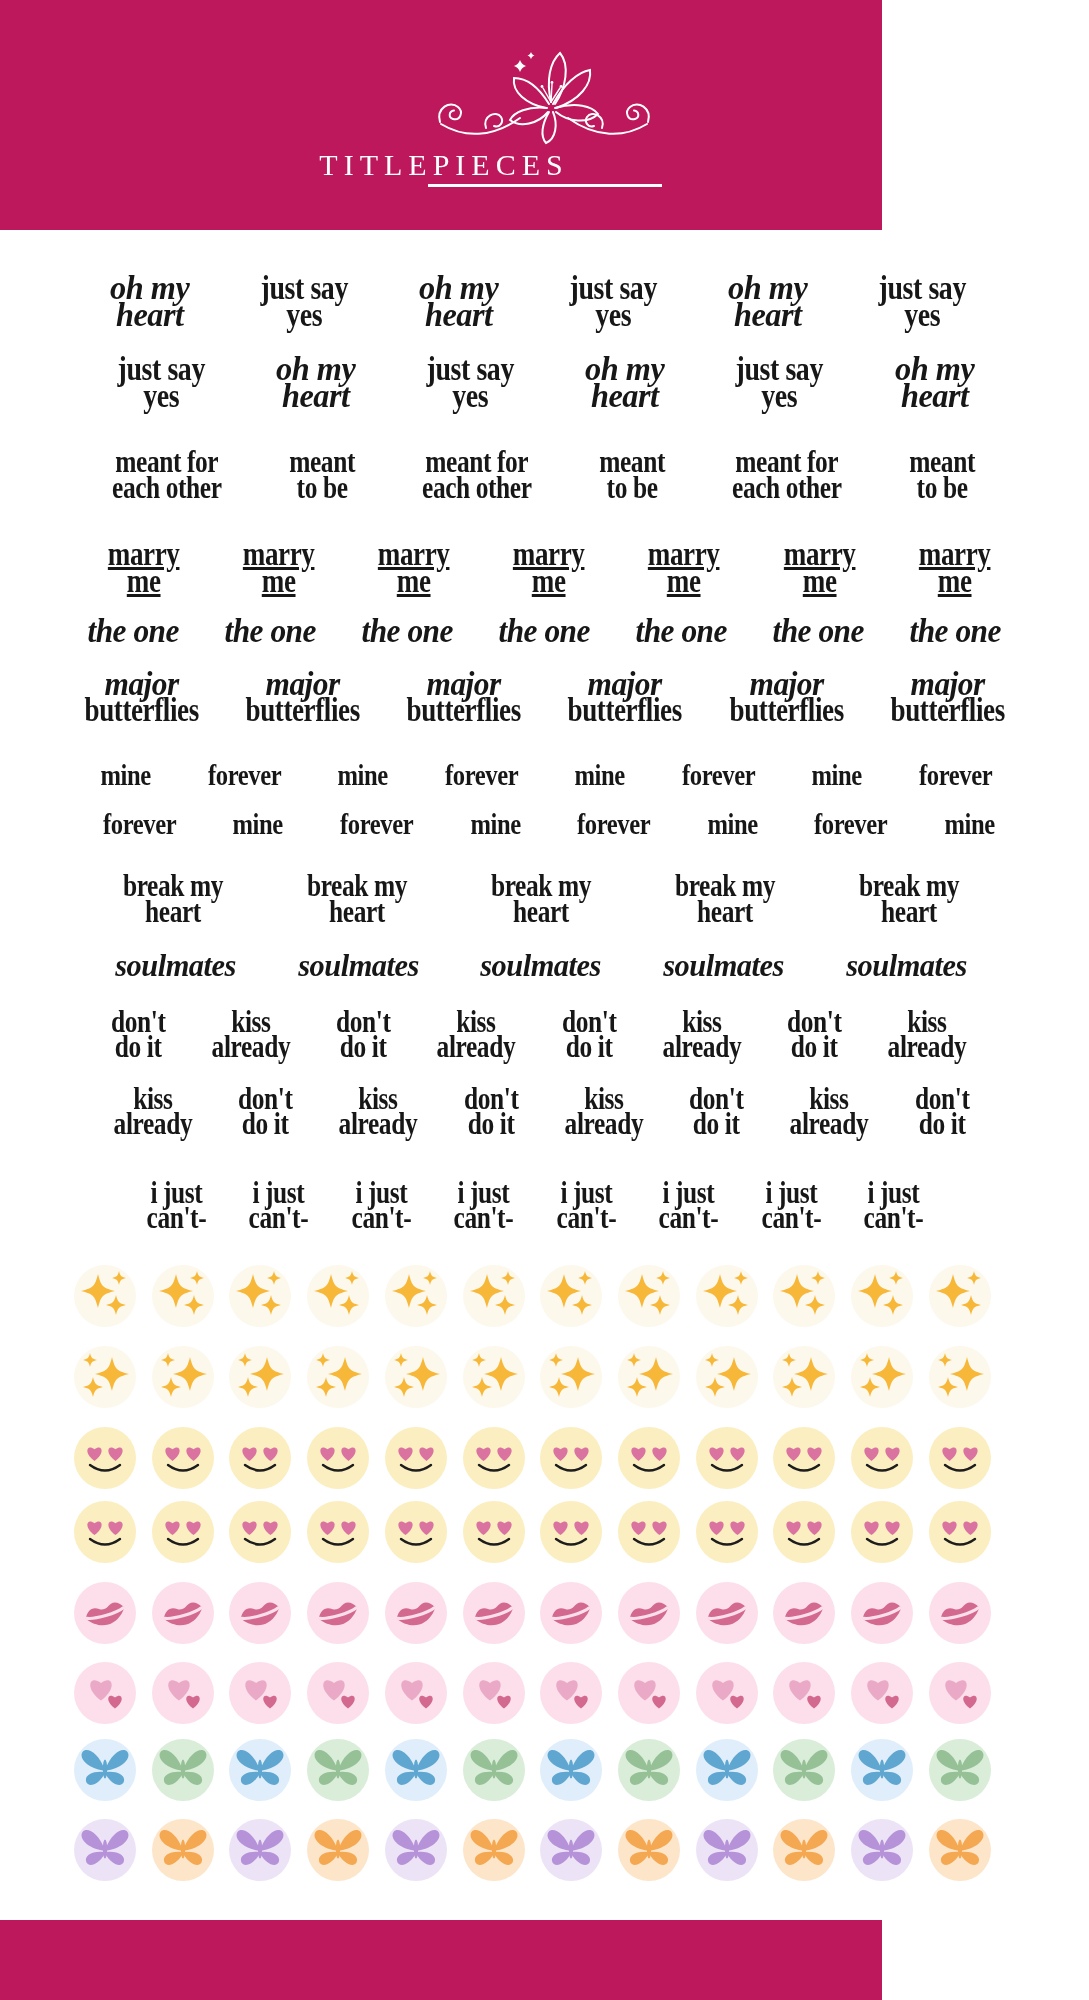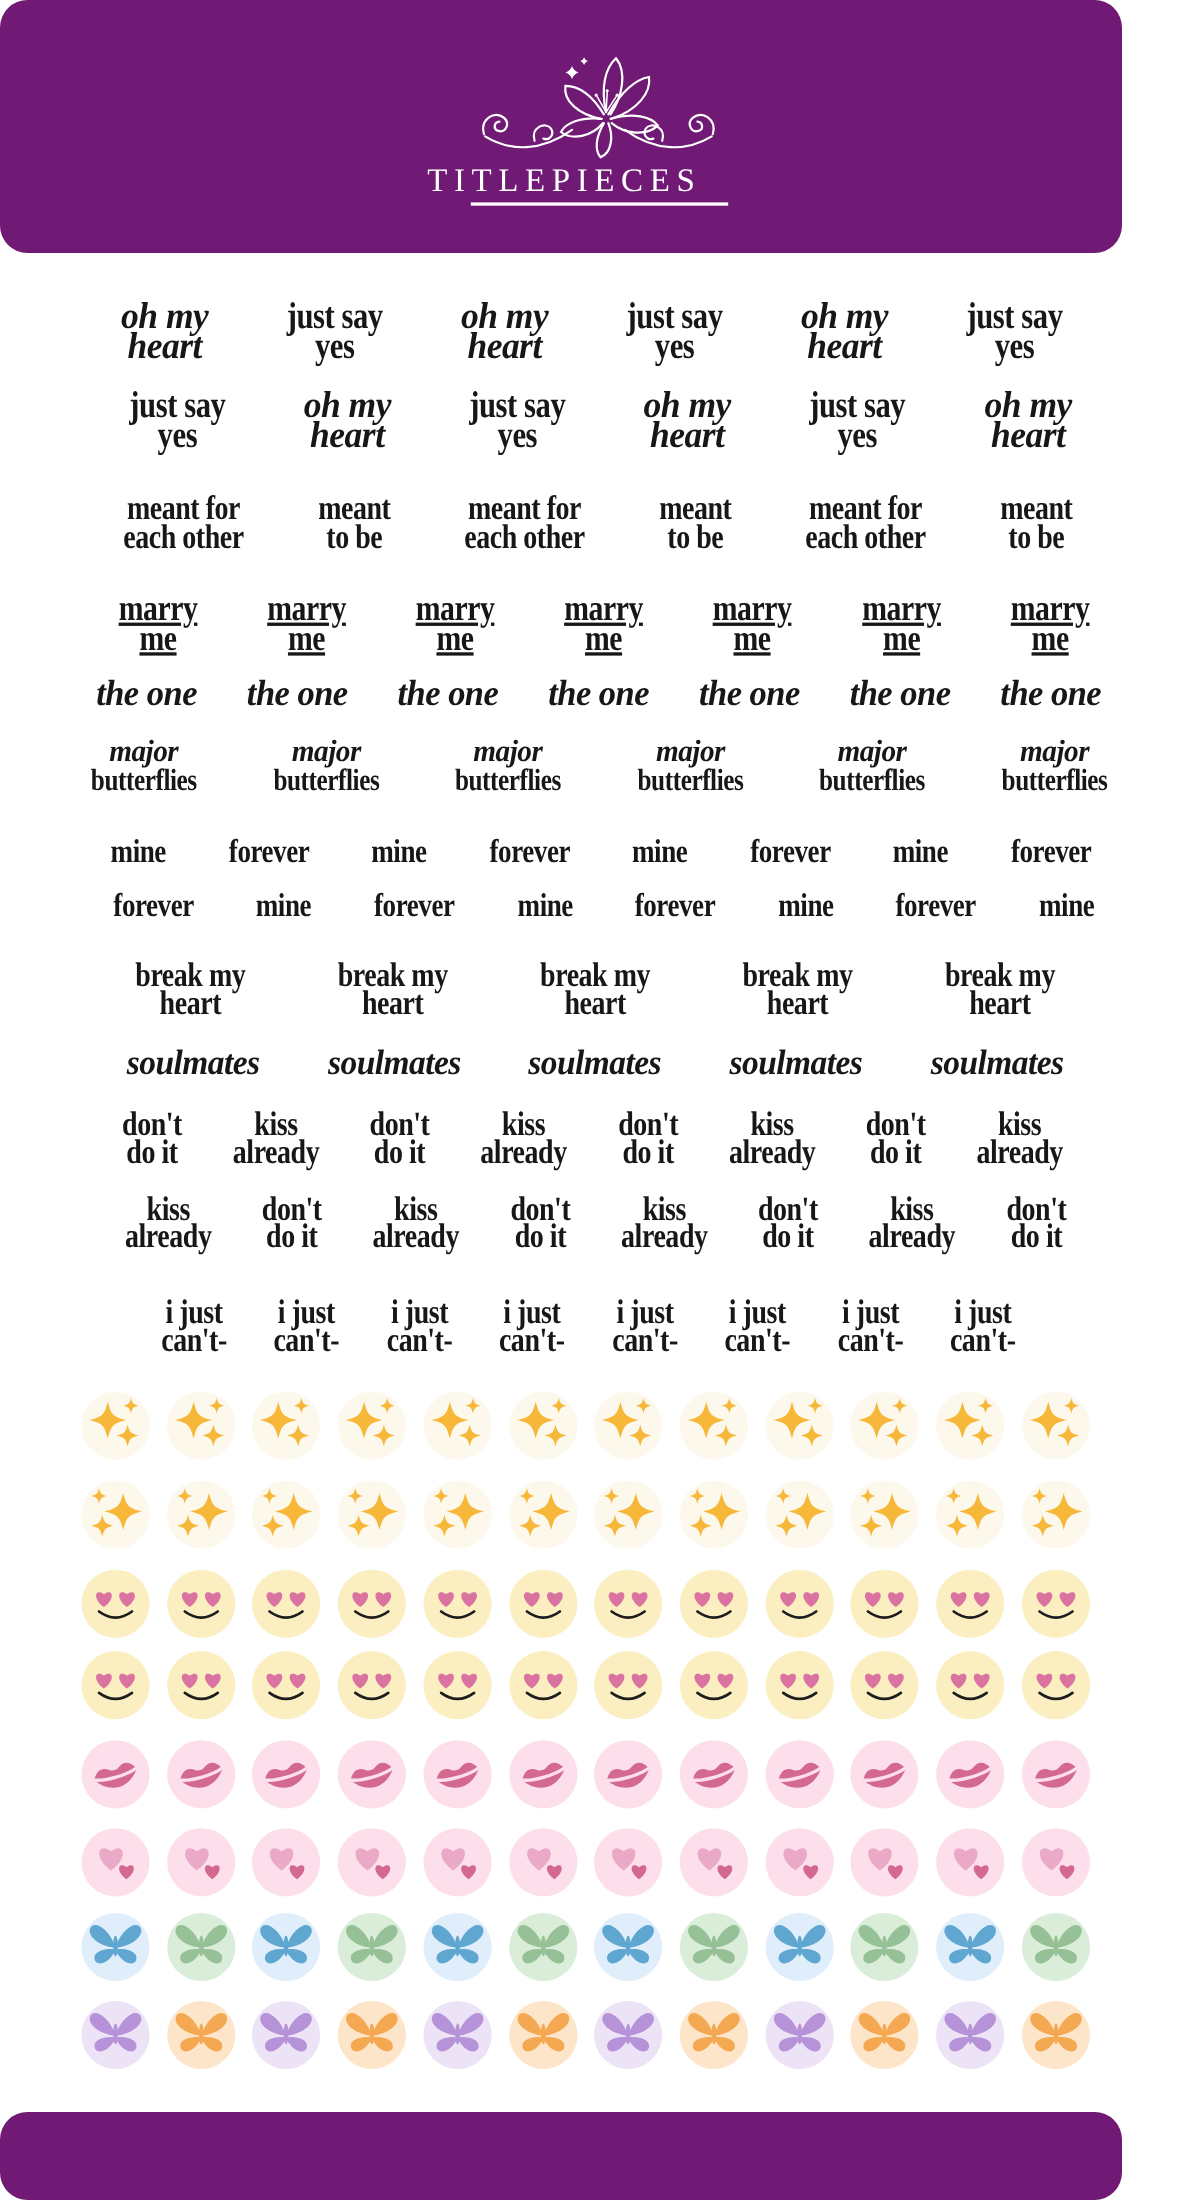--- a/index.html
+++ b/index.html
@@ -1,20 +1,20 @@
 <!DOCTYPE html>
 <html><head>
 <meta charset="utf-8">
 <style>
   html,body{margin:0;padding:0;background:#ffffff;}
   .page{
     position:relative;width:1089px;height:2000px;background:#ffffff;
     overflow:hidden;font-family:"Liberation Serif","DejaVu Serif",serif;
   }
-  .banner{position:absolute;left:0;width:1020px;background:#701a75;border-radius:25px;}
+  .banner{position:absolute;left:0;width:882px;background:#be185d;}
   .banner.header{top:0;height:230px;}
   .banner.footer{top:1920px;height:80px;}
   .logo-svg{position:absolute;top:50px;left:434px;width:220px;height:96px;}
   .brand{
     position:absolute;top:148px;left:0;width:100%;text-align:center;
     color:#ffffff;font-size:30px;letter-spacing:6px;text-indent:6px;font-weight:normal;
   }
   .brand-underline{position:absolute;top:184px;left:428px;width:234px;height:3px;background:#ffffff;}
   .text-row{
     position:absolute;display:flex;justify-content:space-between;align-items:center;
@@ -191,21 +191,21 @@
         <div class="text-item">
           <span class="line it">the one</span>
         </div>
         <div class="text-item">
           <span class="line it">the one</span>
         </div>
         <div class="text-item">
           <span class="line it">the one</span>
         </div>
       </div>
-      <div class="text-row" style="top: 671px; left: 72px; width: 945px; font-size: 28px; line-height: 26px;">
+      <div class="text-row" style="top: 671px; left: 72px; width: 945px; font-size: 33px; line-height: 26px;">
         <div class="text-item">
           <span class="line it">major</span>
           <span class="line">butterflies</span>
         </div>
         <div class="text-item">
           <span class="line it">major</span>
           <span class="line">butterflies</span>
         </div>
         <div class="text-item">
           <span class="line it">major</span>

